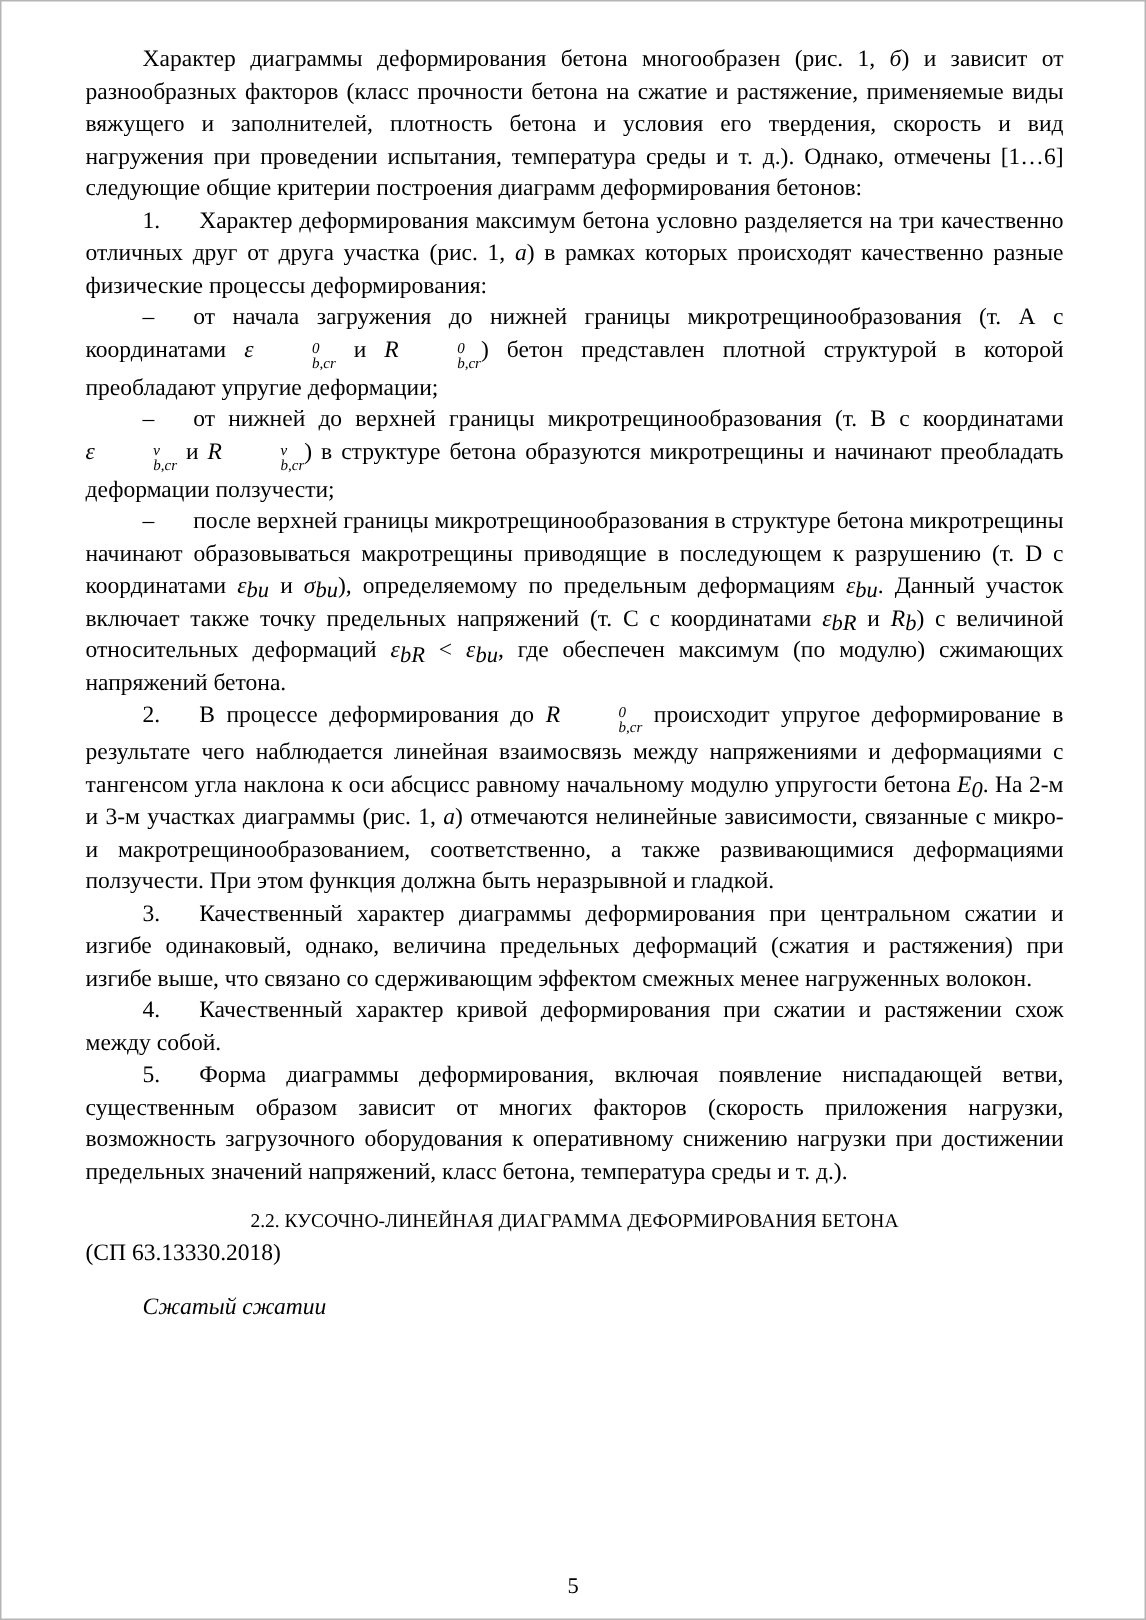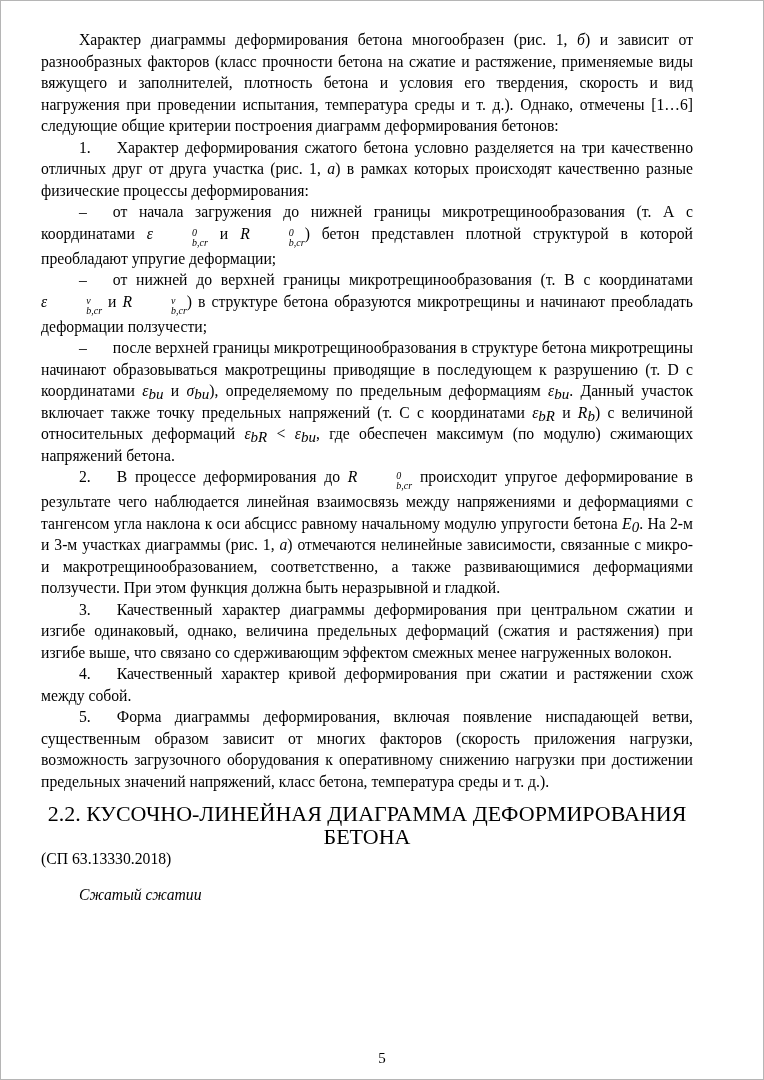--- a/index.html
+++ b/index.html
@@ -8,37 +8,37 @@
     width:764px; height:1080px;
     box-sizing:border-box;
     background:#ffffff;
     border:1px solid #b5b5b5;
     font-family:"Liberation Serif","DejaVu Serif",serif;
     color:#000;
     overflow:hidden;
   }
   .content {
     position:absolute;
-    top:28px; left:40px;
+    top:28px; left:56px;
     width:652px;
   }
   .para {
     margin:0;
     font-size:15.7px;
     line-height:21.5px;
     text-align:justify;
   }
   .indent { text-indent:38px; }
   .tab { display:inline-block; width:26px; }
   .it { font-style:italic; }
   .heading {
     margin-top:10px;
     text-align:center;
     text-indent:0;
-    font-size:22px;
+    font-size:13px;
     line-height:23px;
   }
   .heading-note {
     text-align:left;
     text-indent:0;
     font-size:15.7px;
     line-height:21px;
   }
   .space-above { margin-top:15px; }
   
@@ -65,21 +65,21 @@
     text-align:center;
     font-size:15px;
   }
 </style>
 </head>
 <body>
 
 <div class="page">
   <div class="content">
       <p class="para indent"><span>Характер диаграммы деформирования бетона многообразен (рис. 1, </span><span class="it">б</span><span>) и зависит от разнообразных факторов (класс прочности бетона на сжатие и растяжение, применяемые виды вяжущего и заполнителей, плотность бетона и условия его твердения, скорость и вид нагружения при проведении испытания, температура среды и т. д.). Однако, отмечены [1…6] следующие общие критерии построения диаграмм деформирования бетонов:</span></p>
-      <p class="para indent"><span>1.</span><span class="tab"></span><span>Характер деформирования сжатого бетона условно разделяется на три качественно отличных друг от друга участка (рис. 1, </span><span class="it">а</span><span>) в рамках которых происходят качественно разные физические процессы деформирования:</span></p>
+      <p class="para indent"><span>1.</span><span class="tab"></span><span>Характер деформирования максимум бетона условно разделяется на три качественно отличных друг от друга участка (рис. 1, </span><span class="it">а</span><span>) в рамках которых происходят качественно разные физические процессы деформирования:</span></p>
       <p class="para indent"><span>–</span><span class="tab"></span><span>от начала загружения до нижней границы микротрещинообразования (т. А с координатами </span><span class="math"><span class="mvar">ε</span><span class="supsub"><span class="msup">0</span><span class="msub">b,cr</span></span></span><span> и </span><span class="math"><span class="mvar">R</span><span class="supsub"><span class="msup">0</span><span class="msub">b,cr</span></span></span><span>) бетон представлен плотной структурой в которой преобладают упругие деформации;</span></p>
       <p class="para indent"><span>–</span><span class="tab"></span><span>от нижней до верхней границы микротрещинообразования (т. В с координатами </span><span class="math"><span class="mvar">ε</span><span class="supsub"><span class="msup">v</span><span class="msub">b,cr</span></span></span><span> и </span><span class="math"><span class="mvar">R</span><span class="supsub"><span class="msup">v</span><span class="msub">b,cr</span></span></span><span>) в структуре бетона образуются микротрещины и начинают преобладать деформации ползучести;</span></p>
       <p class="para indent"><span>–</span><span class="tab"></span><span>после верхней границы микротрещинообразования в структуре бетона микротрещины начинают образовываться макротрещины приводящие в последующем к разрушению (т. D с координатами </span><span class="math"><span class="mvar">ε</span><span class="msub-only">bu</span></span><span> и </span><span class="math"><span class="mvar">σ</span><span class="msub-only">bu</span></span><span>), определяемому по предельным деформациям </span><span class="math"><span class="mvar">ε</span><span class="msub-only">bu</span></span><span>. Данный участок включает также точку предельных напряжений (т. С с координатами </span><span class="math"><span class="mvar">ε</span><span class="msub-only">bR</span></span><span> и </span><span class="math"><span class="mvar">R</span><span class="msub-only">b</span></span><span>) с величиной относительных деформаций </span><span class="math"><span class="mvar">ε</span><span class="msub-only">bR</span></span><span> &lt; </span><span class="math"><span class="mvar">ε</span><span class="msub-only">bu</span></span><span>, где обеспечен максимум (по модулю) сжимающих напряжений бетона.</span></p>
       <p class="para indent"><span>2.</span><span class="tab"></span><span>В процессе деформирования до </span><span class="math"><span class="mvar">R</span><span class="supsub"><span class="msup">0</span><span class="msub">b,cr</span></span></span><span> происходит упругое деформирование в результате чего наблюдается линейная взаимосвязь между напряжениями и деформациями с тангенсом угла наклона к оси абсцисс равному начальному модулю упругости бетона </span><span class="math"><span class="mvar">E</span><span class="msub-only">0</span></span><span>. На 2-м и 3-м участках диаграммы (рис. 1, </span><span class="it">а</span><span>) отмечаются нелинейные зависимости, связанные с микро- и макротрещинообразованием, соответственно, а также развивающимися деформациями ползучести. При этом функция должна быть неразрывной и гладкой.</span></p>
       <p class="para indent"><span>3.</span><span class="tab"></span><span>Качественный характер диаграммы деформирования при центральном сжатии и изгибе одинаковый, однако, величина предельных деформаций (сжатия и растяжения) при изгибе выше, что связано со сдерживающим эффектом смежных менее нагруженных волокон.</span></p>
       <p class="para indent"><span>4.</span><span class="tab"></span><span>Качественный характер кривой деформирования при сжатии и растяжении схож между собой.</span></p>
       <p class="para indent"><span>5.</span><span class="tab"></span><span>Форма диаграммы деформирования, включая появление ниспадающей ветви, существенным образом зависит от многих факторов (скорость приложения нагрузки, возможность загрузочного оборудования к оперативному снижению нагрузки при достижении предельных значений напряжений, класс бетона, температура среды и т. д.).</span></p>
       <p class="para heading"><span>2.2. КУСОЧНО-ЛИНЕЙНАЯ ДИАГРАММА ДЕФОРМИРОВАНИЯ БЕТОНА</span></p>
       <p class="para heading-note"><span>(СП 63.13330.2018)</span></p>
       <p class="para indent space-above"><span class="it">Сжатый сжатии</span></p>

